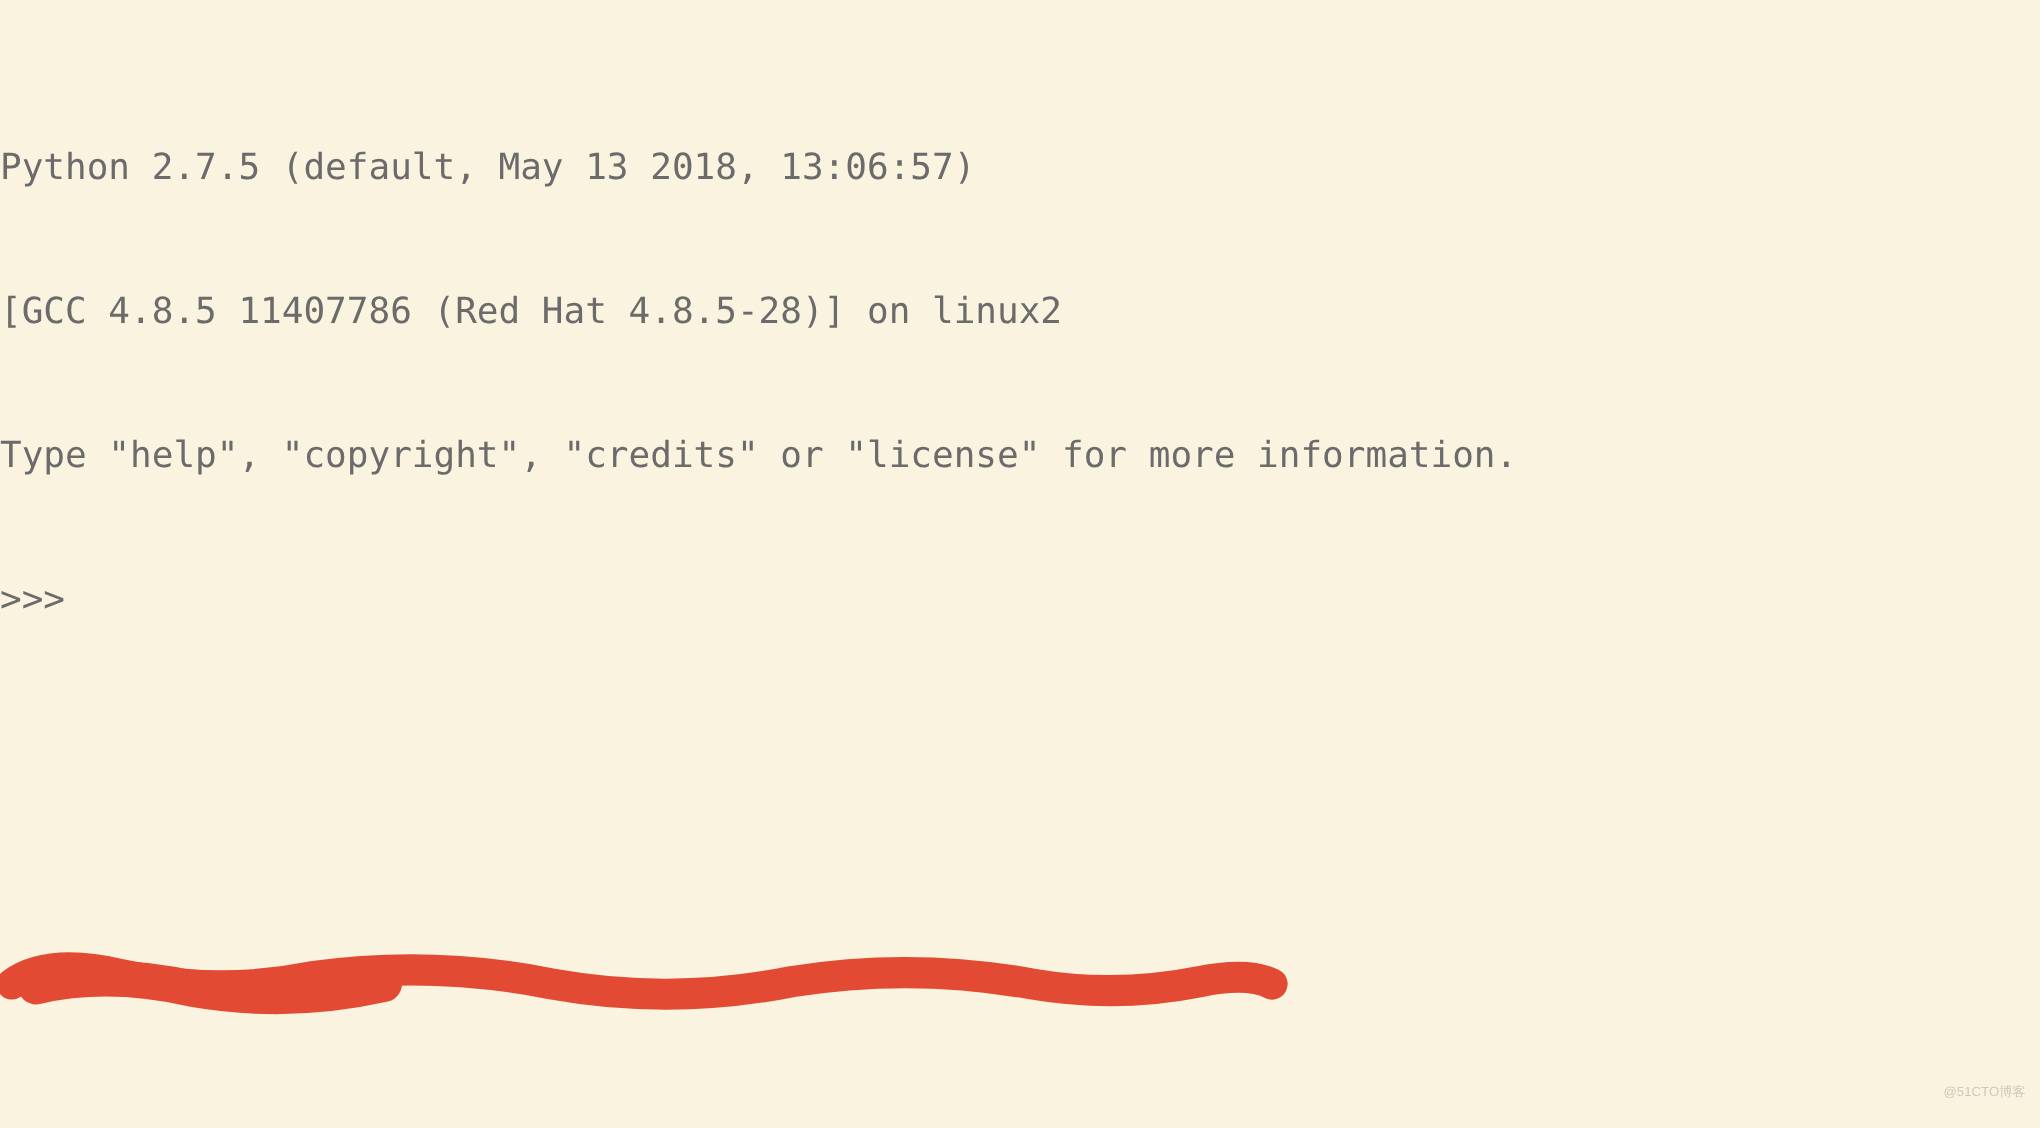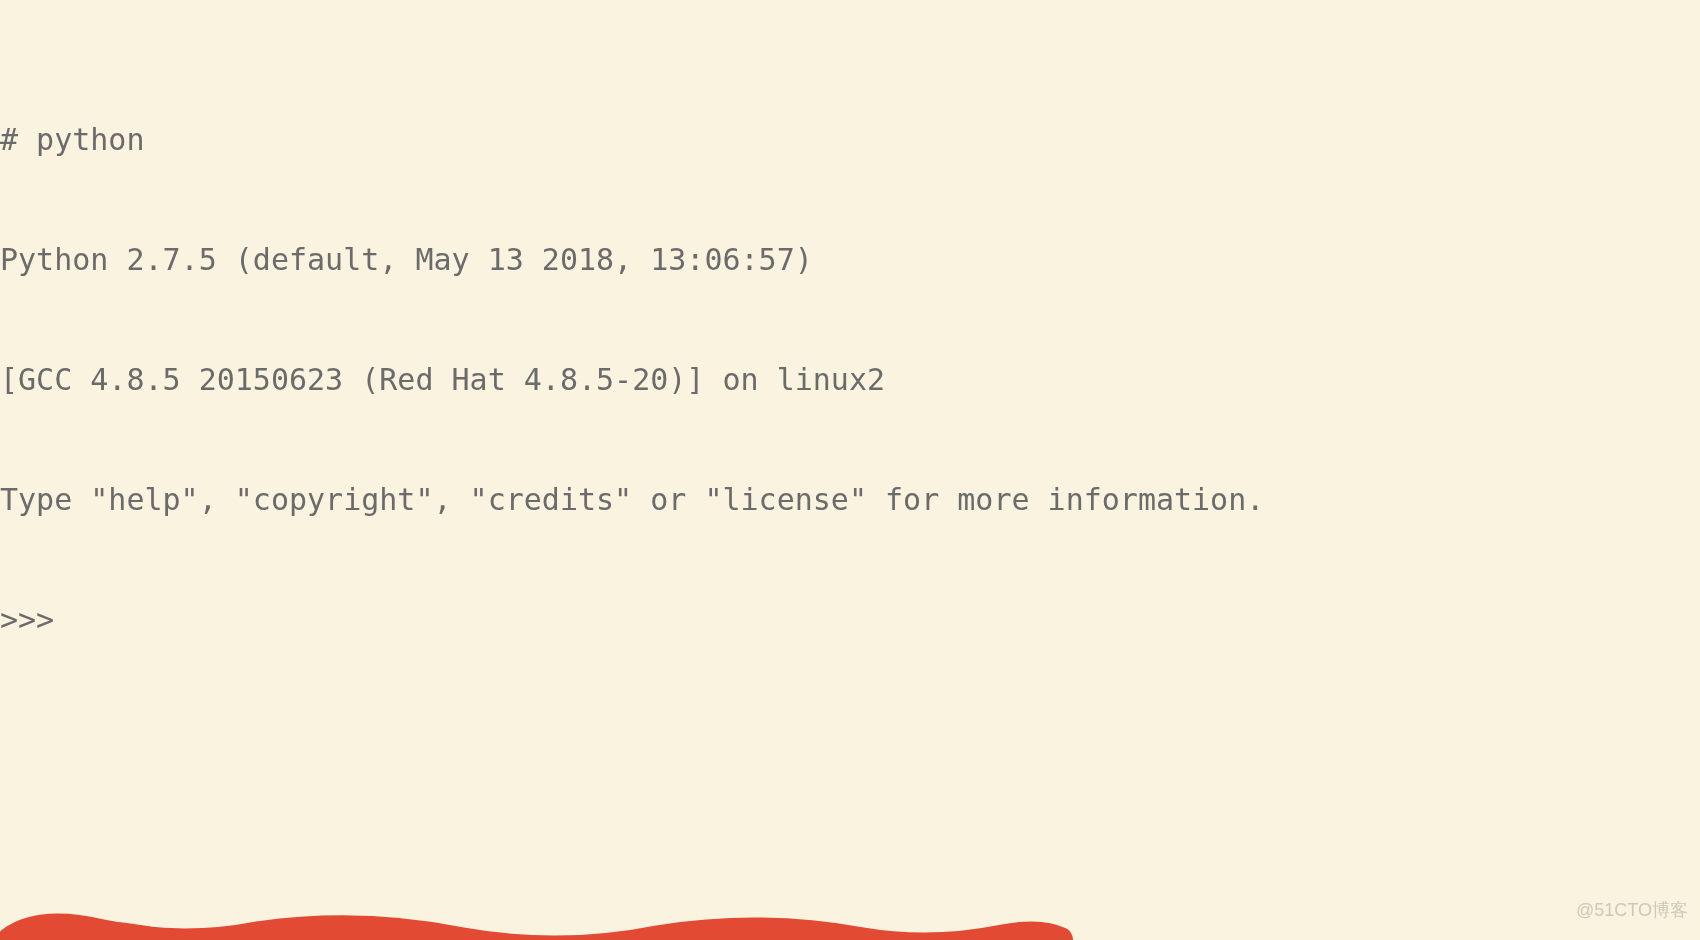--- a/index.html
+++ b/index.html
@@ -30,33 +30,32 @@
   .redaction-row svg {
     position: absolute;
     left: 0;
     top: -10px;
     height: 60px;
   }
   .watermark {
     position: absolute;
     right: 12px;
     bottom: 10px;
-    font-size: 18px;
+    font-size: 11px;
     color: rgba(120,120,120,0.35);
     font-family: sans-serif;
   }
 </style>
 </head>
 <body>
 
 <div class="terminal">
 
-  <span class="line"># python</span>
   <span class="line">Python 2.7.5 (default, May 13 2018, 13:06:57)</span>
-  <span class="line">[GCC 4.8.5 20150623 (Red Hat 4.8.5-20)] on linux2</span>
+  <span class="line">[GCC 4.8.5 11407786 (Red Hat 4.8.5-28)] on linux2</span>
   <span class="line">Type "help", "copyright", "credits" or "license" for more information.</span>
   <span class="line">&gt;&gt;&gt;</span>
   <span class="line"> </span>
 
   
   <div class="redaction-row">
     <svg width="1100" viewBox="0 0 1100 60">
       <path d="M10 30 Q 40 8 100 22 Q 180 40 260 24 Q 360 10 460 30 Q 560 48 660 28 Q 760 12 860 30 Q 930 42 1000 28 Q 1040 20 1060 30" stroke="#e24a33" stroke-width="26" fill="none" stroke-linecap="round" stroke-linejoin="round"></path>
       <path d="M30 32 Q 90 18 160 34 Q 240 48 320 30" stroke="#e24a33" stroke-width="30" fill="none" stroke-linecap="round"></path>
     </svg>

